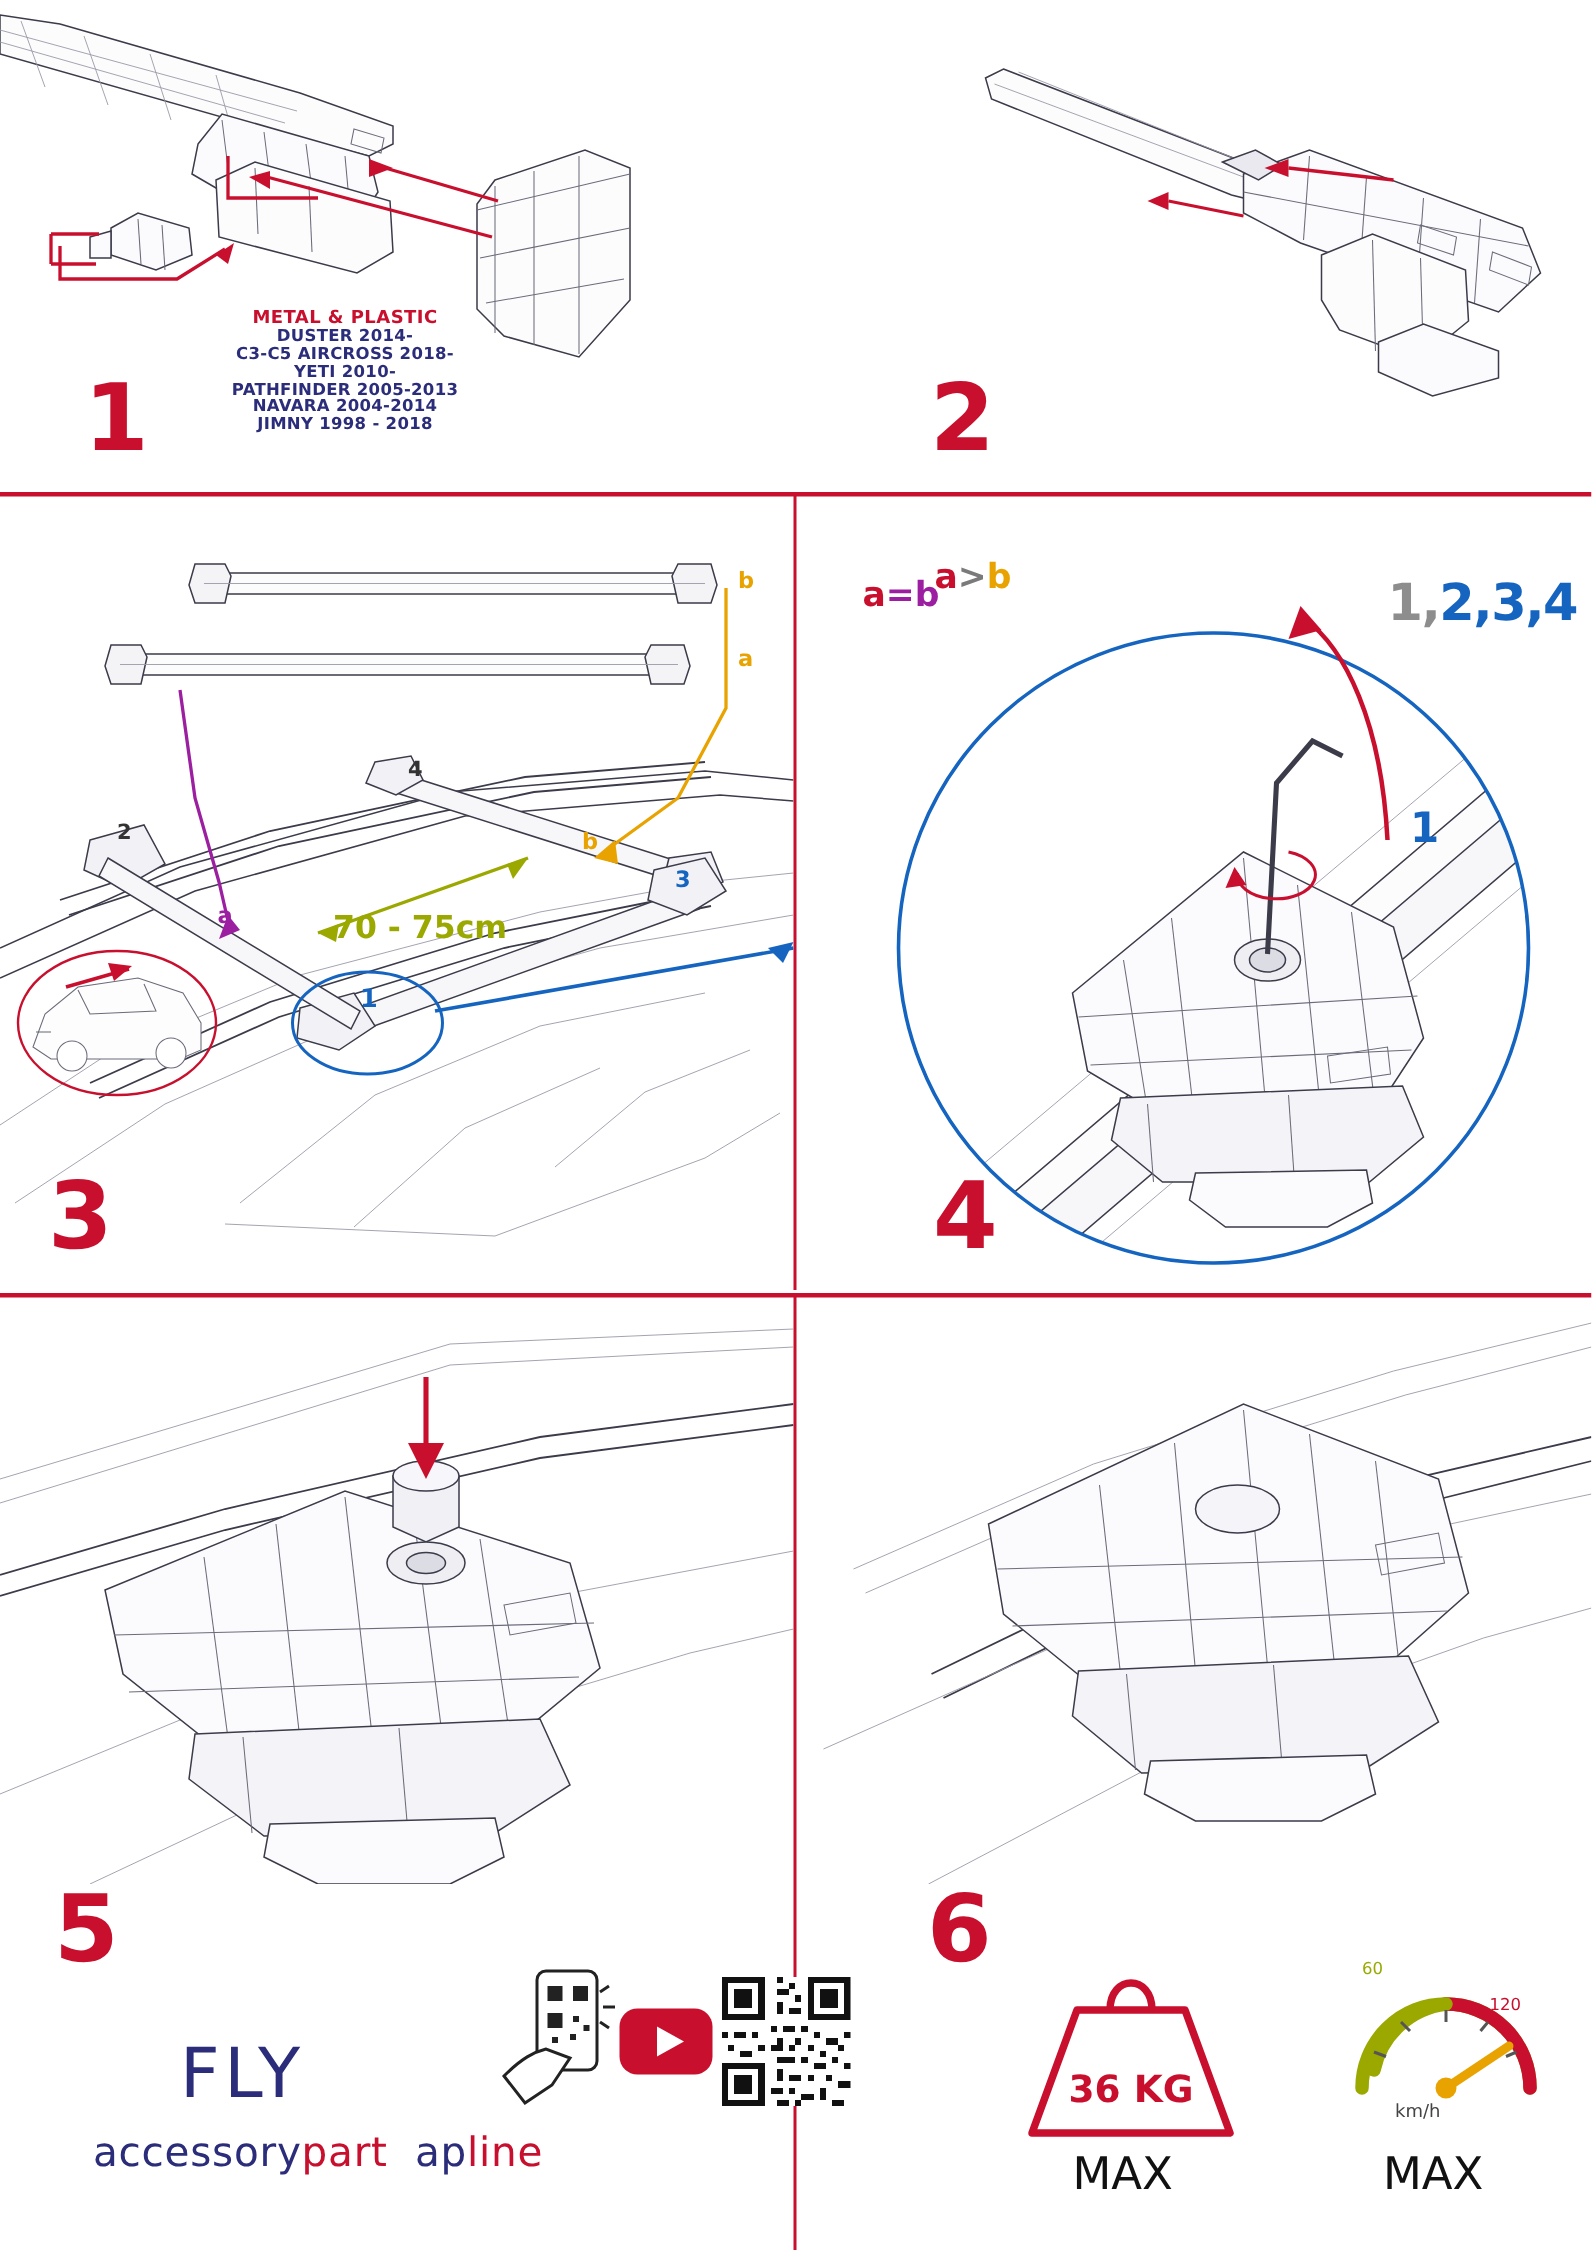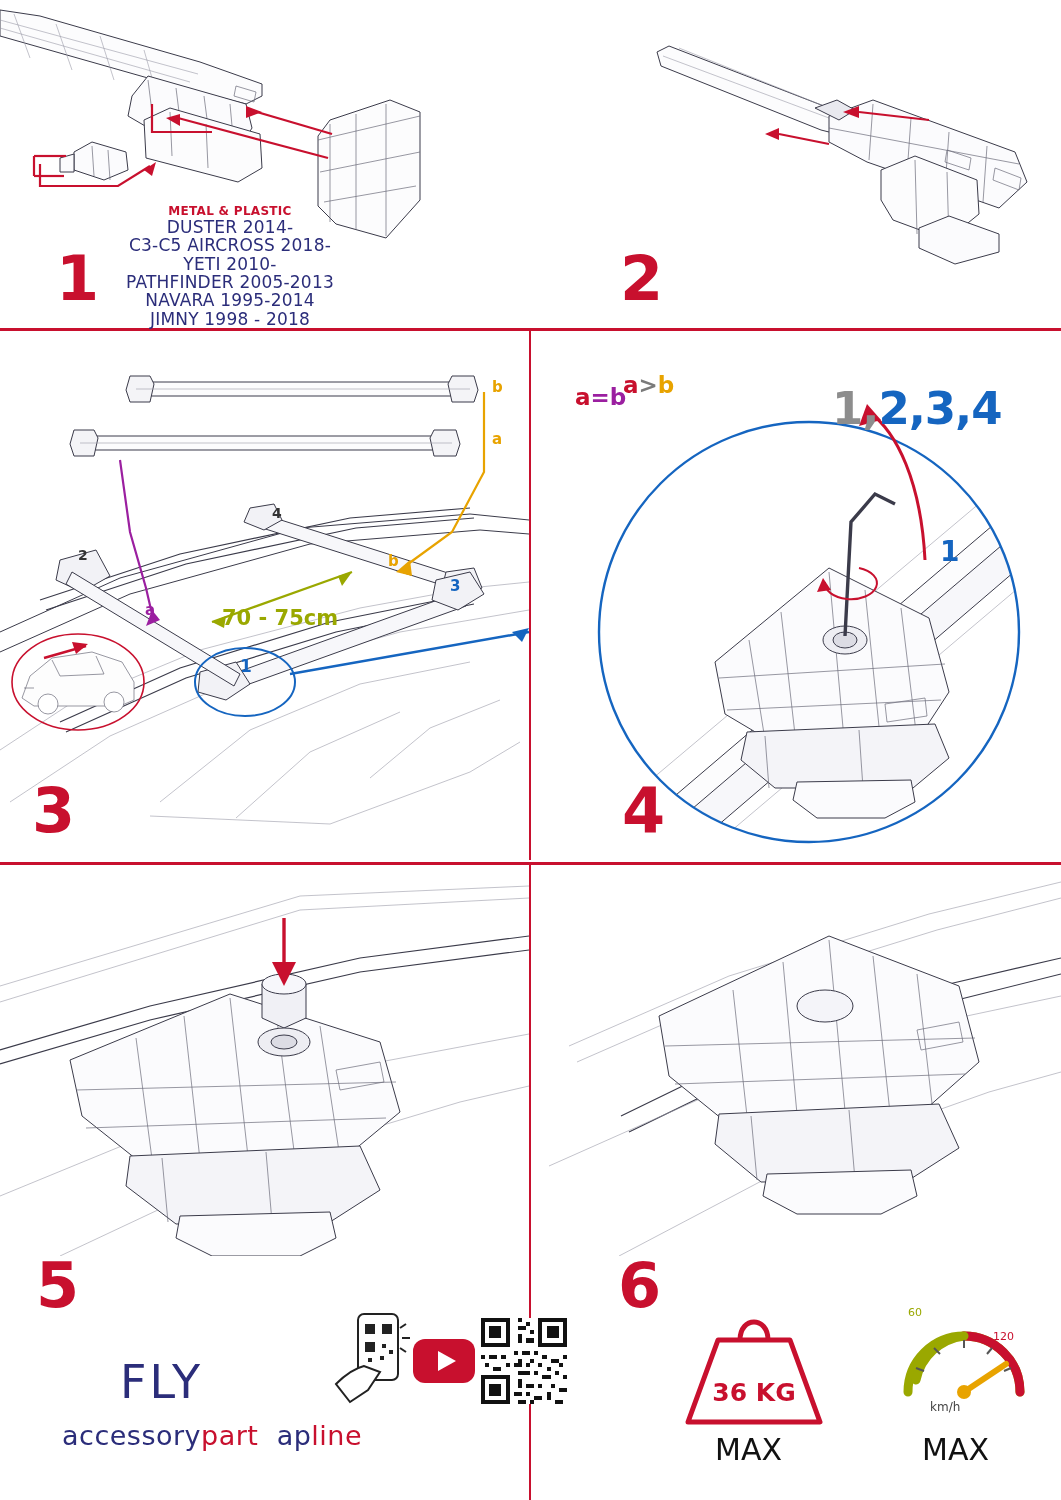--- a/index.html
+++ b/index.html
@@ -48,41 +48,41 @@
   .note-block {
     position: absolute; left: 110px; top: 205px; width: 240px;
     text-align: center;
     font-family: "DejaVu Sans", sans-serif;
     line-height: 1.08;
   }
   .note-title {
     color: #c8102e; font-weight: 700; font-size: 12px; letter-spacing: .3px;
   }
   .note-line {
-    color: #2b2d7a; font-weight: 400; font-size: 17px; letter-spacing: .2px;
+    color: #2b2d7a; font-weight: 700; font-size: 11px; letter-spacing: .2px;
   }
 
   
   .rel {
     position: absolute;
     font-family: "DejaVu Sans", sans-serif;
     font-weight: 700; font-size: 23px;
   }
   .rel.r-ab { left: 575px; top: 372px; margin-left: 48px; }
   .rel.r-eq { left: 575px; top: 384px; }
   .rel .a { color: #c8102e; }
   .rel .op { color: #7a7a7a; }
   .rel .b { color: #e8a300; }
   .rel .opeq { color: #9b1fa0; }
 
   
   .seq {
-    position: absolute; left: 832px; top: 382px;
-    font-family: "DejaVu Sans", sans-serif;
-    font-weight: 700; font-size: 45px; letter-spacing: -1px;
+    position: absolute; left: 925px; top: 382px;
+    font-family: "DejaVu Sans", sans-serif;
+    font-weight: 700; font-size: 34px; letter-spacing: -1px;
   }
   .seq .g { color: #8d8d8d; }
   .seq .bl { color: #1565c0; }
 
   
   .dist {
     position: absolute; left: 222px; top: 606px;
     color: #9aa800; font-weight: 700; font-size: 21px;
     font-family: "DejaVu Sans", sans-serif;
   }
@@ -214,21 +214,21 @@
       <path d="M156 162 L144 170 L152 176 Z"></path>
     </g>
   </svg>
 
   <div class="note-block">
     <div class="note-title">METAL &amp; PLASTIC</div>
     <div class="note-line">DUSTER 2014-</div>
     <div class="note-line">C3-C5 AIRCROSS 2018-</div>
     <div class="note-line">YETI 2010-</div>
     <div class="note-line">PATHFINDER 2005-2013</div>
-    <div class="note-line">NAVARA 1995-2014</div>
+    <div class="note-line">NAVARA 2004-2014</div>
     <div class="note-line">JIMNY 1998 - 2018</div>
   </div>
 
   <div class="step-num s1">1</div>
 
   <svg width="532" height="328" viewBox="0 0 532 328" style="position:absolute;left:529px;top:0;">
     <g class="ln">
 
       <path d="M140 46 L300 108 L322 122 L316 136 L292 130 L132 66 L128 52 Z" fill="#fcfcfd"></path>
       <path class="ln-light" d="M134 56 L300 118"></path>

